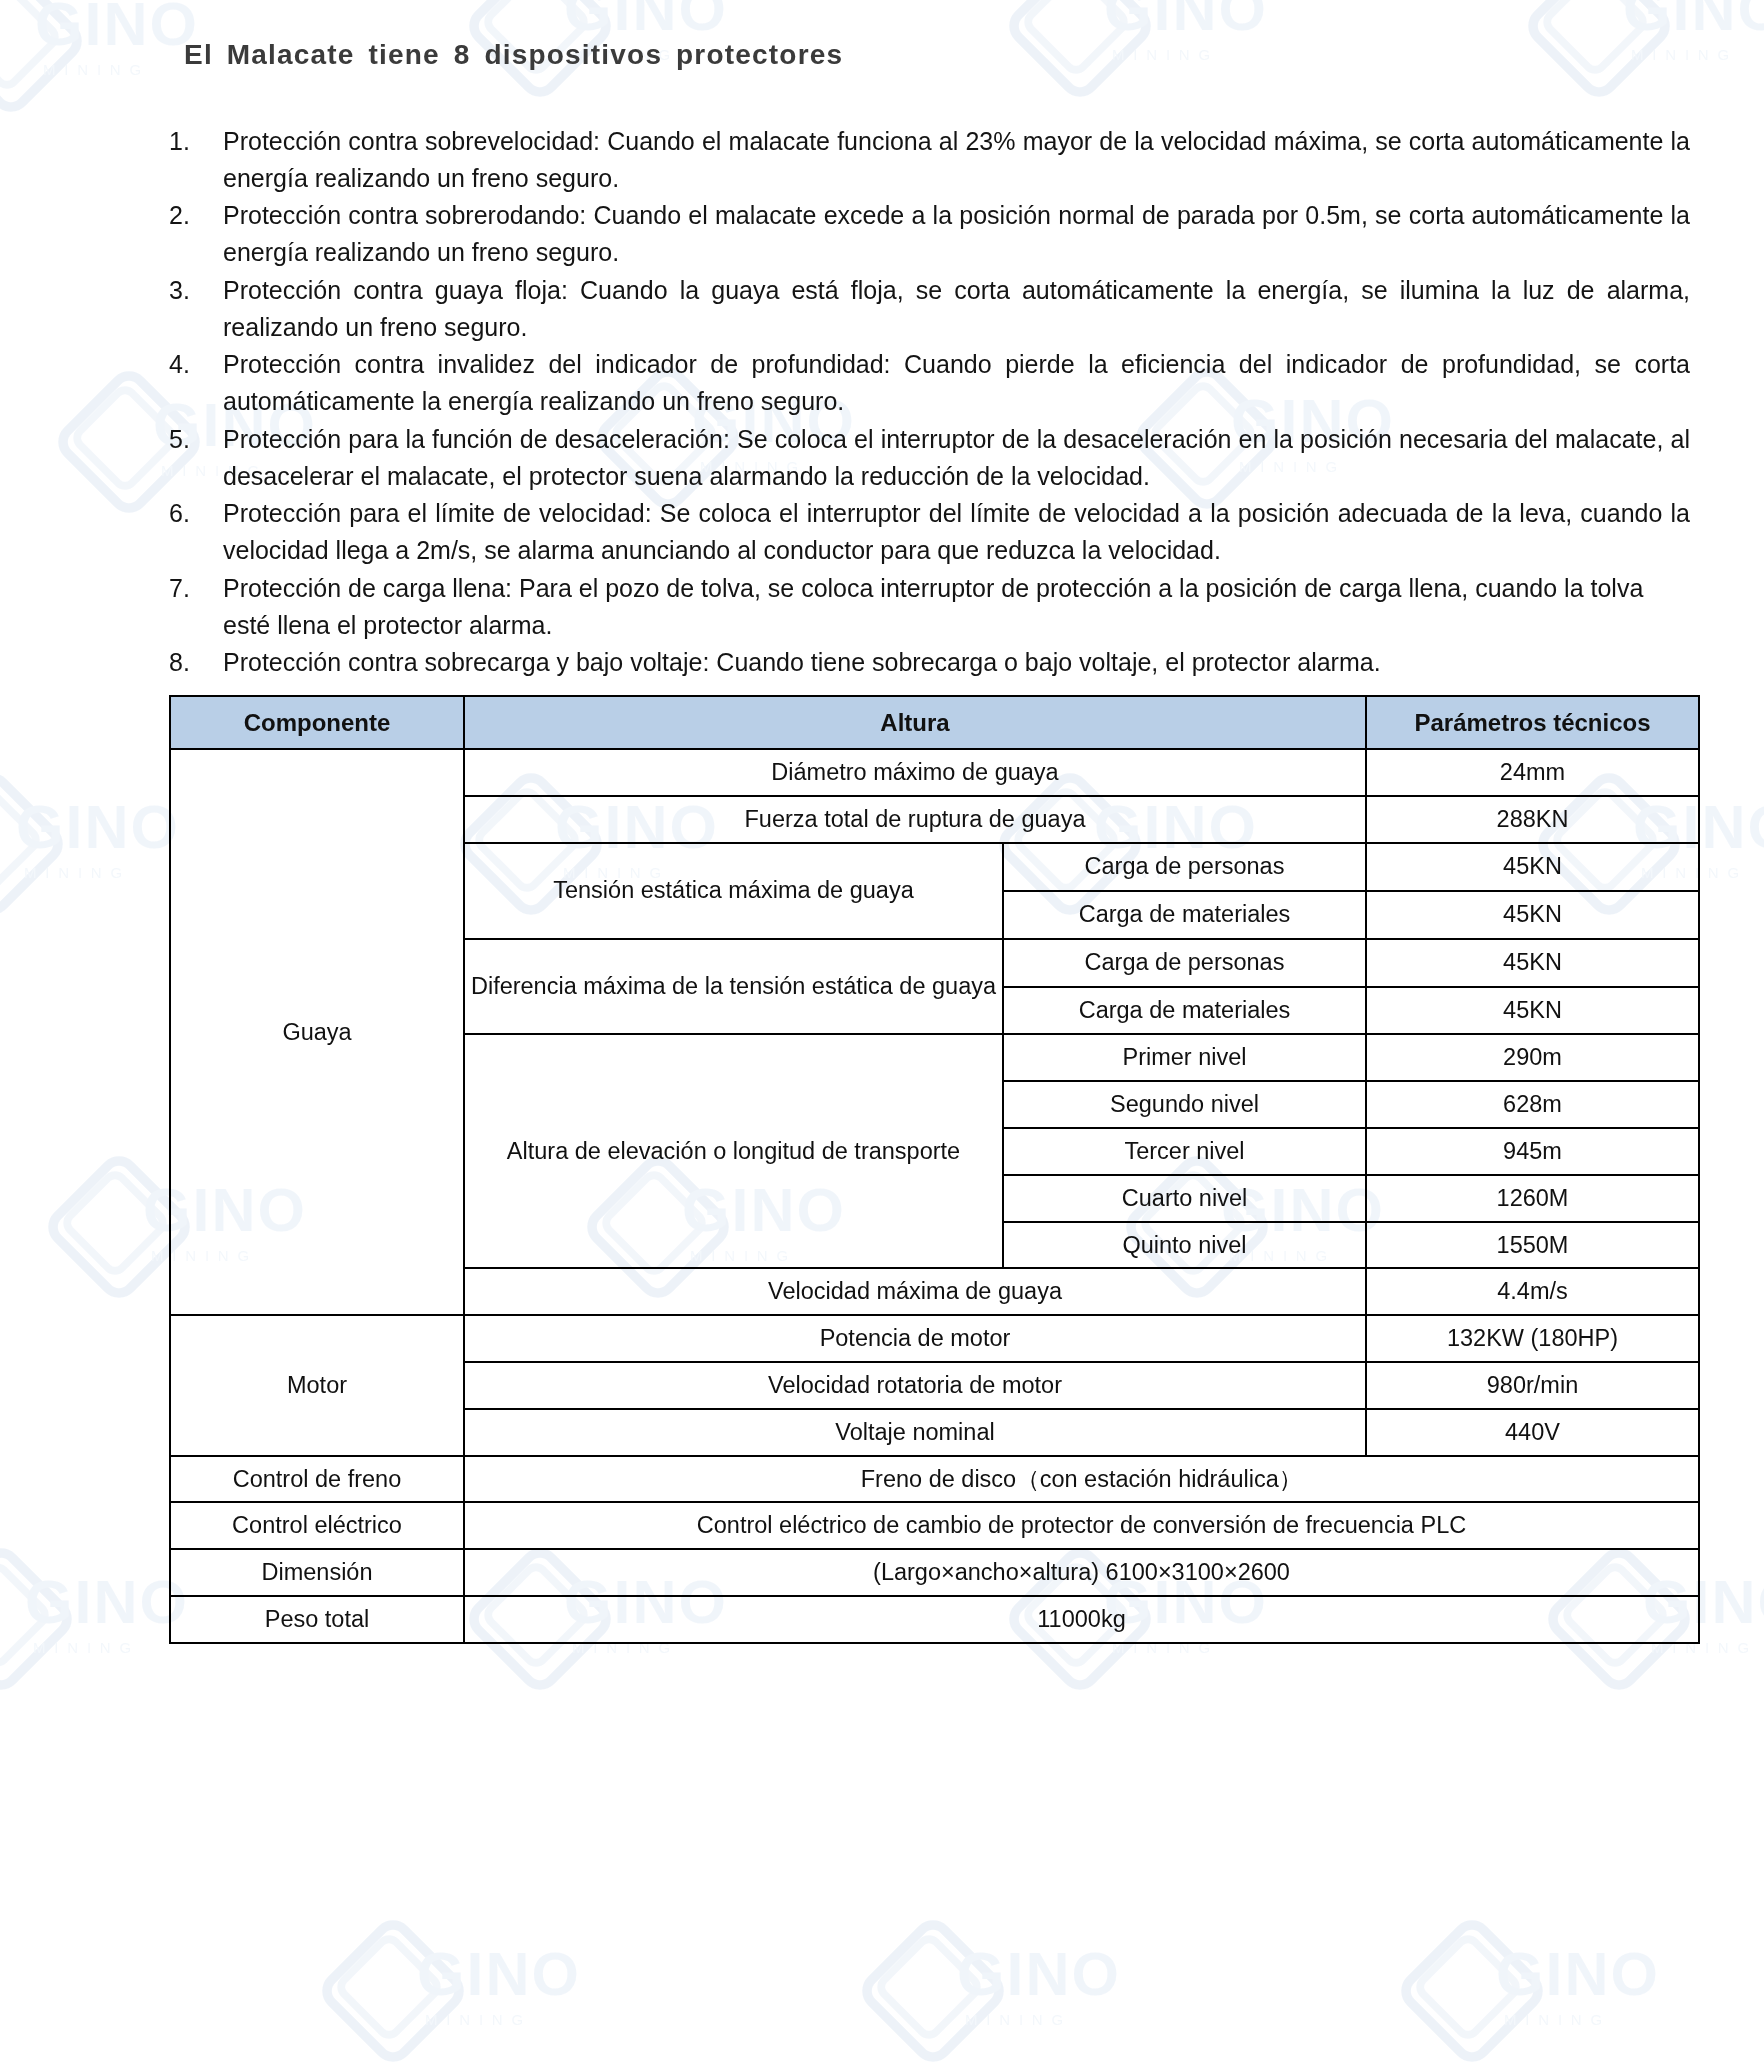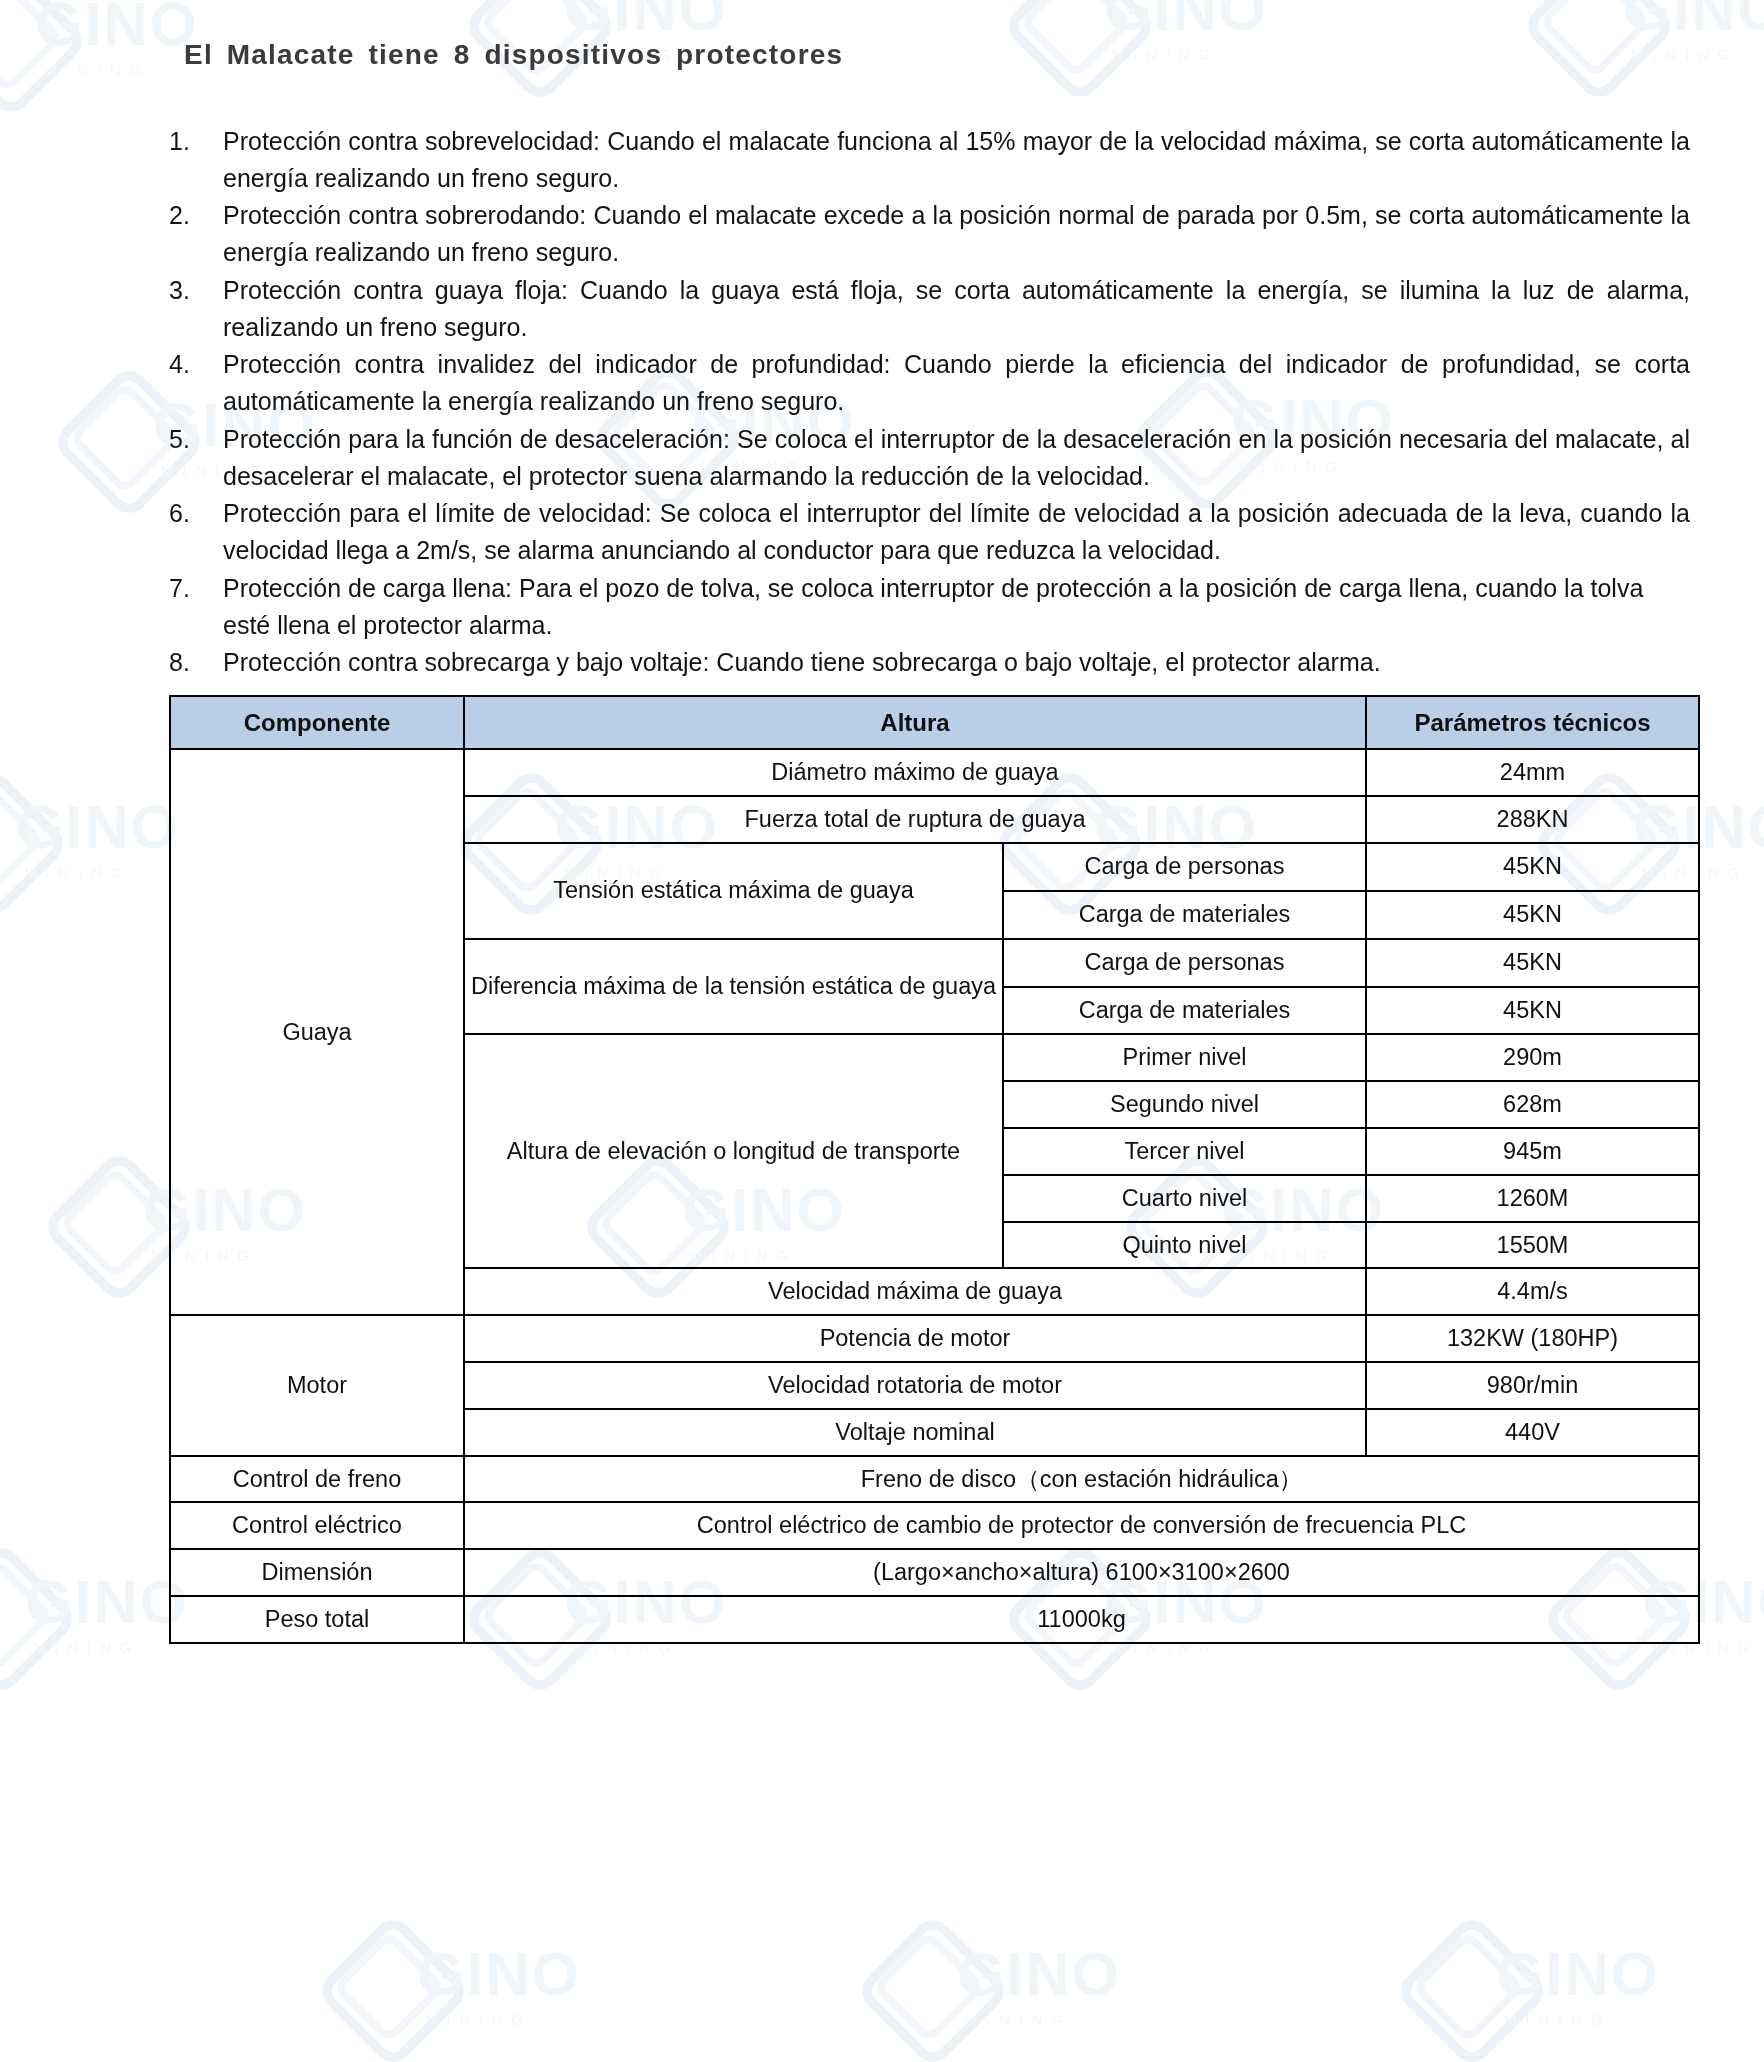--- a/index.html
+++ b/index.html
@@ -331,21 +331,21 @@
   </div>
 </div>
 
 <div id="content">
 
   <h1 id="doc-title">El Malacate tiene 8 dispositivos protectores</h1>
 
   <ol class="protections">
     <li>
       <span class="num">1.</span>
-      <span>Protección contra sobrevelocidad: Cuando el malacate funciona al 15% mayor de la velocidad máxima, se corta automáticamente la energía realizando un freno seguro.</span>
+      <span>Protección contra sobrevelocidad: Cuando el malacate funciona al 23% mayor de la velocidad máxima, se corta automáticamente la energía realizando un freno seguro.</span>
     </li>
     <li>
       <span class="num">2.</span>
       <span>Protección contra sobrerodando: Cuando el malacate excede a la posición normal de parada por 0.5m, se corta automáticamente la energía realizando un freno seguro.</span>
     </li>
     <li>
       <span class="num">3.</span>
       <span>Protección contra guaya floja: Cuando la guaya está floja, se corta automáticamente la energía, se ilumina la luz de alarma, realizando un freno seguro.</span>
     </li>
     <li>

